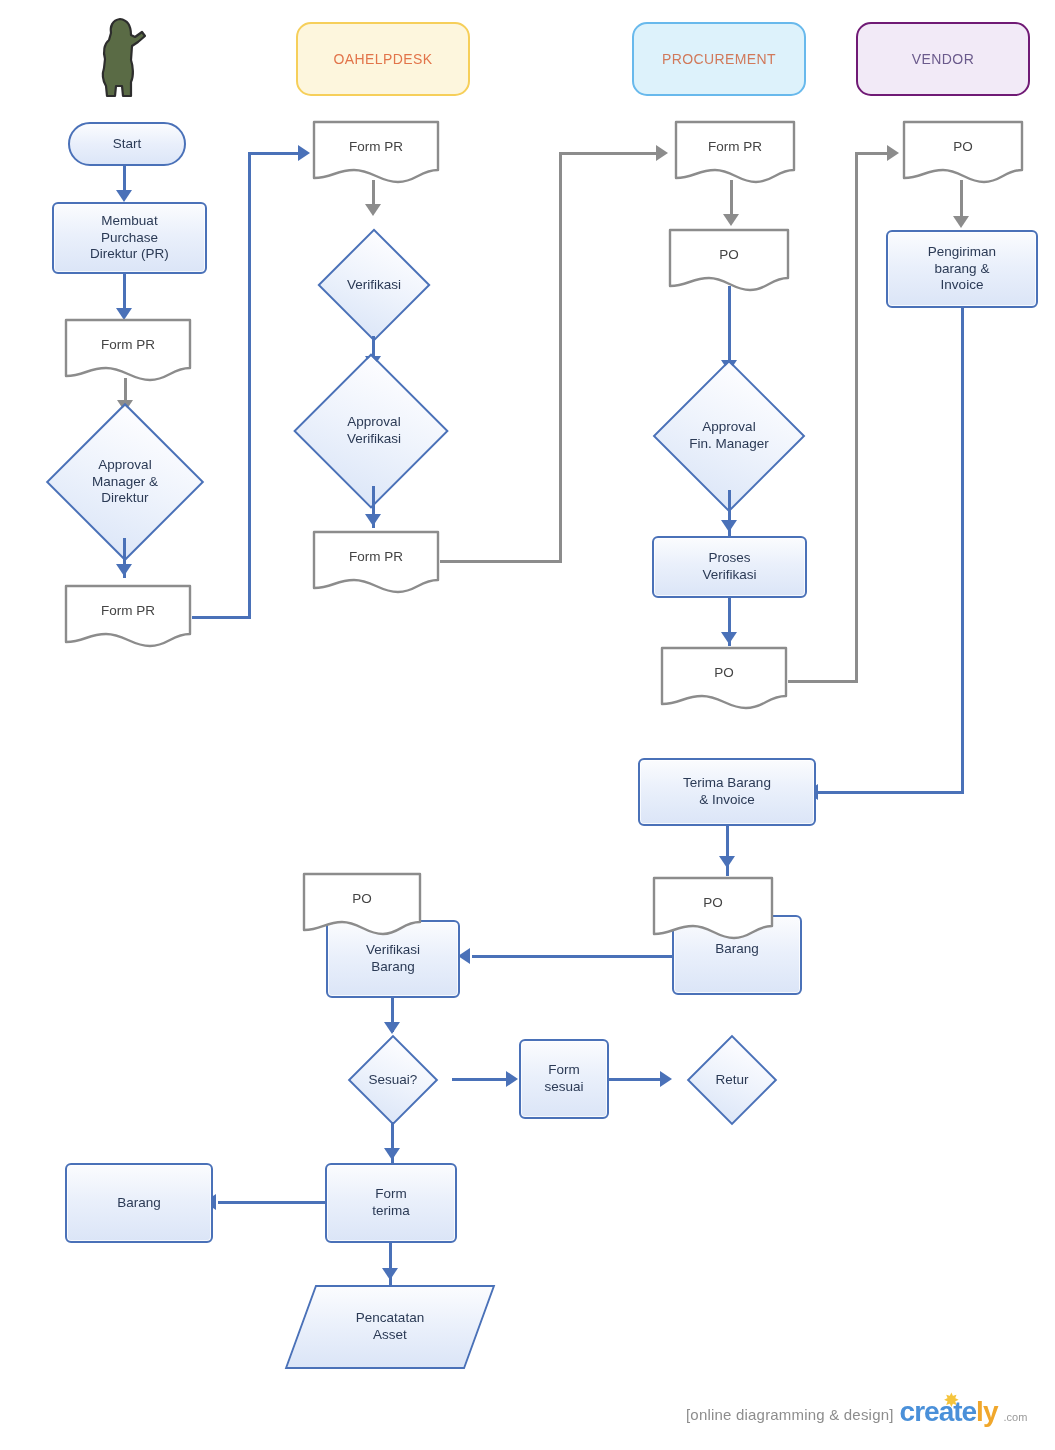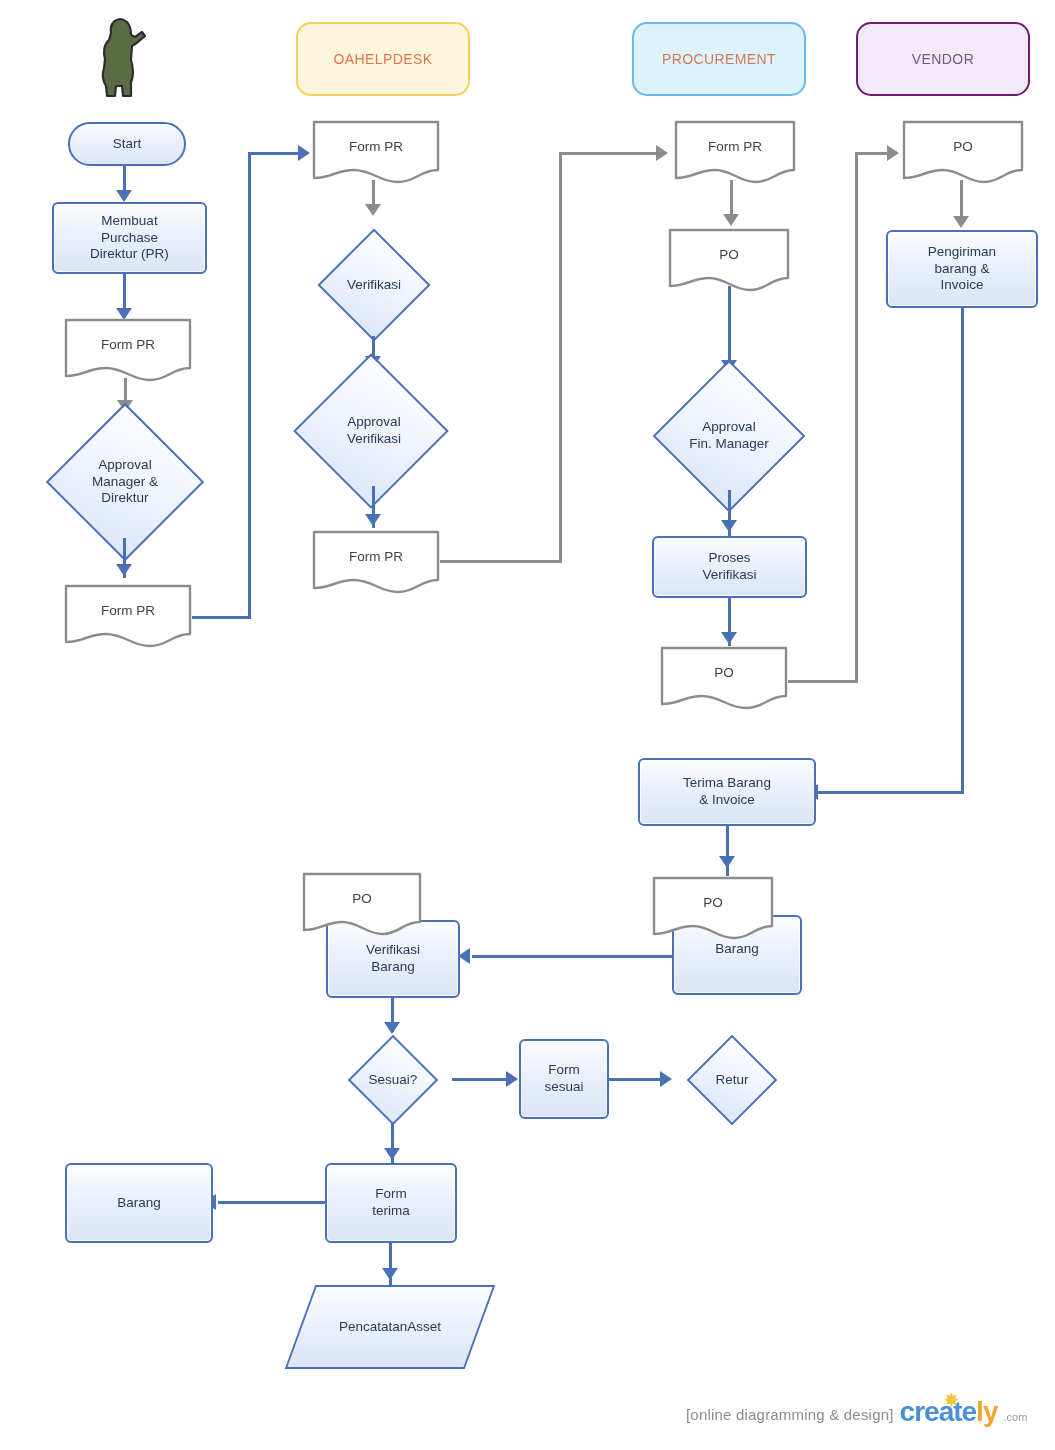--- a/index.html
+++ b/index.html
@@ -329,21 +329,21 @@
 
   <div class="node proc inner" style="left:65px;top:1163px;width:148px;height:80px;">
     <span>Barang</span>
   </div>
 
   <div class="conn" style="left:389px;top:1243px;width:3px;height:44px;"></div>
   <div class="arrow down" style="left:382px;top:1268px;"></div>
 
   <div class="para" style="left:300px;top:1285px;width:180px;height:84px;">
     <div class="face"></div>
-    <div class="lbl" style="flex-direction:row;">
+    <div class="lbl" style="flex-direction:column;">
       <span>Pencatatan</span>
       <span>Asset</span>
     </div>
   </div>
 
   <div id="watermark" style="left:686px;top:1398px;">
     <span class="wm-text">[online diagramming &amp; design]</span>
     <span class="wm-brand" style="position:relative;">
       <span>creat</span><span>e</span><span class="y">ly</span>
       <span class="spark">✸</span>

